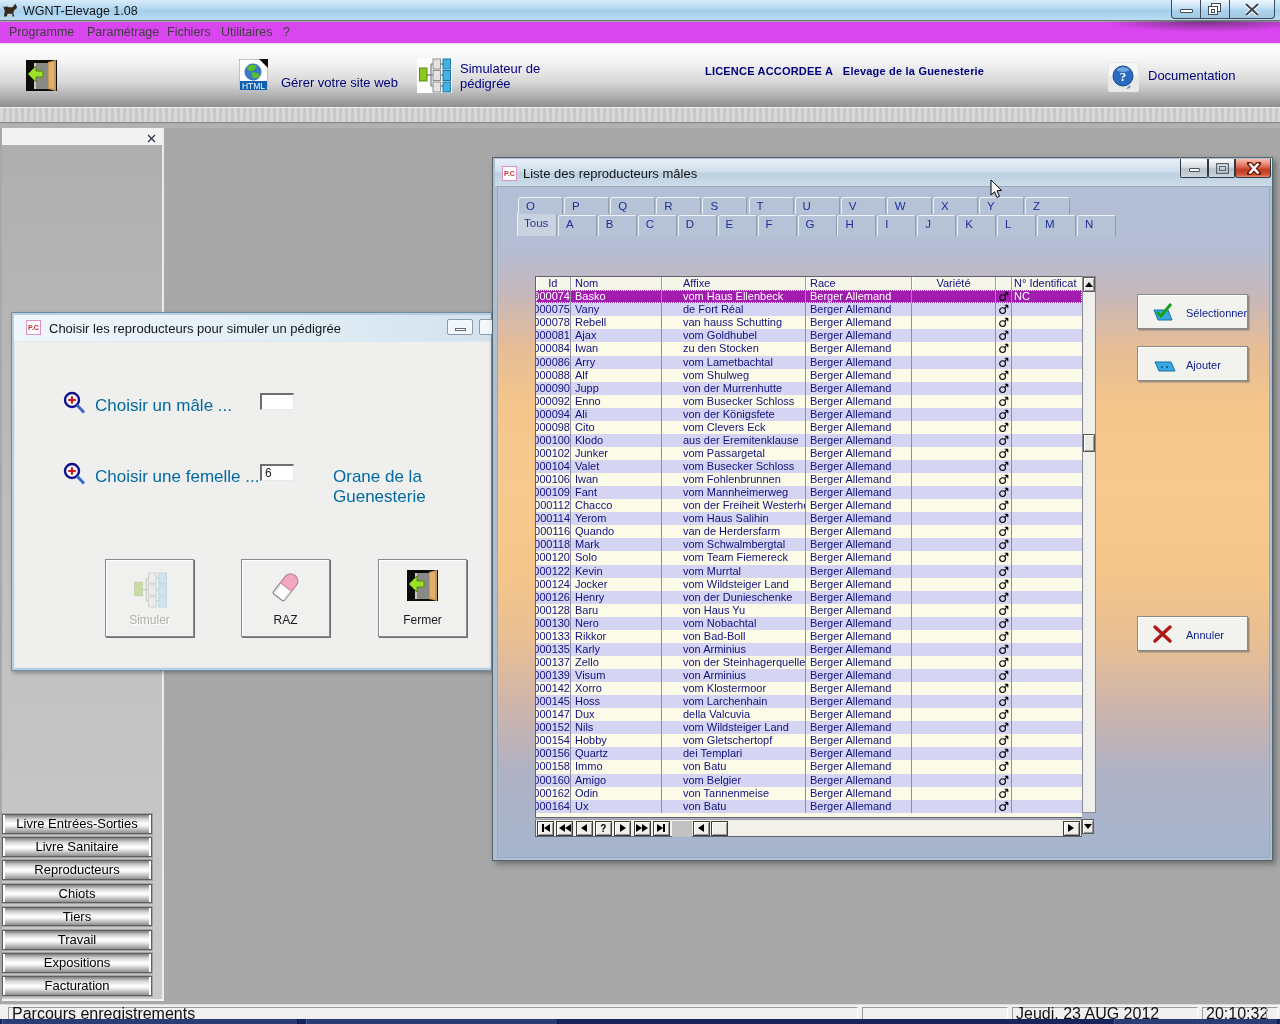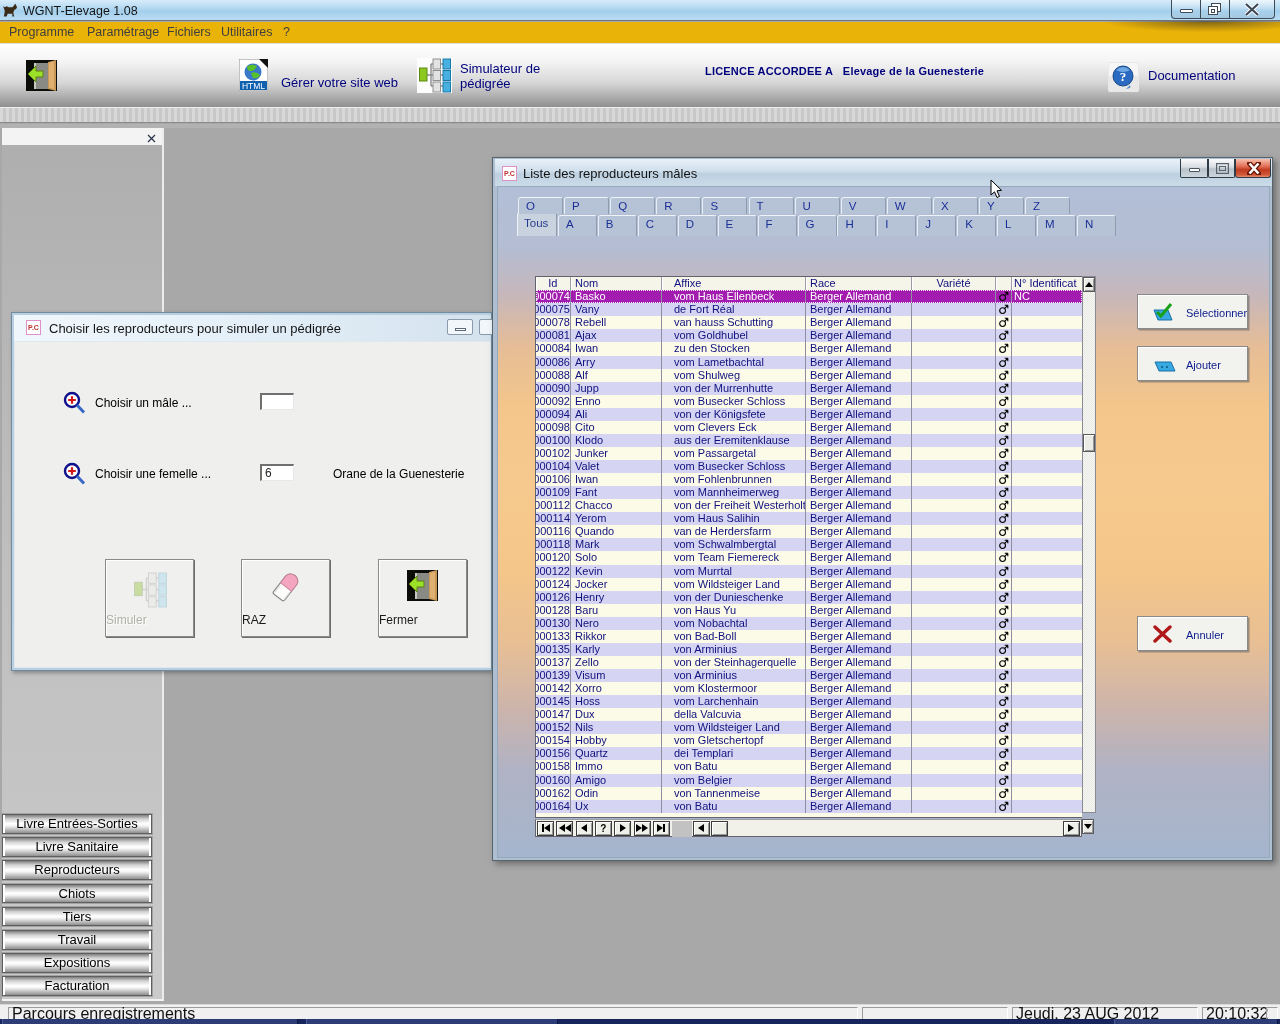--- a/index.html
+++ b/index.html
@@ -7,21 +7,21 @@
 .abs{position:absolute}
 
 #titlebar{position:absolute;left:0;top:0;width:1280px;height:21px;
  background:linear-gradient(180deg,#d7ecfa 0%,#b4d9f2 40%,#a3cfec 55%,#b9dcf3 100%);
  border-bottom:1px solid #707478}
 #titletxt{position:absolute;left:23px;top:4px;font-size:12.5px;color:#151515}
 .wbgrp{position:absolute;top:0;right:5px;height:19px;display:flex;border:1px solid #3e4a56;border-top:none;border-radius:0 0 4px 4px;background:linear-gradient(180deg,rgba(255,255,255,.55),rgba(185,215,238,.25) 60%,rgba(120,150,175,.25))}
 .wbtn{width:29px;height:18px;border-right:1px solid #3e4a56;position:relative}
 .wbtn:last-child{border-right:none;width:44px}
 
-#menubar{position:absolute;left:0;top:22px;width:1280px;height:22px;background:#eab308;border-bottom:1px solid #e0e0e0}
+#menubar{position:absolute;left:0;top:22px;width:1280px;height:22px;background:#d946ef;border-bottom:1px solid #e0e0e0}
 #menubar span{position:absolute;top:3px;font-size:12.5px;color:#3f3f3f}
 
 #toolbar{position:absolute;left:0;top:44px;width:1280px;height:63px;
  background:linear-gradient(180deg,#ffffff 0%,#f4f4f4 28%,#d6d6d6 62%,#a6a6a6 88%,#8f8f8f 100%)}
 #toolband{position:absolute;left:0;top:107px;width:1280px;height:16px;background:repeating-linear-gradient(90deg,#d8d8d8 0 3px,#c8c8c8 3px 6px);border-top:1px solid #eee;border-bottom:1px solid #8a8a8a}
 #toolband2{position:absolute;left:0;top:124px;width:1280px;height:4px;background:#b2b2b2}
 .tlbl{position:absolute;font-size:13px;color:#00007d}
 
 #lpanel{position:absolute;left:2px;top:128px;width:162px;height:873px;background:linear-gradient(180deg,#aeaeae 0%,#bfbfbf 50%,#cacaca 100%);border-right:2px solid #ececec;border-bottom:2px solid #f2f2f2}
 #lpanel .cap{position:absolute;left:0;top:0;width:100%;height:17px;background:#f3f3f3}
@@ -34,23 +34,23 @@
 .sseg{position:absolute;top:1.5px;height:14px;border:1px solid;border-color:#9c9c9c #ffffff #ffffff #9c9c9c;font-size:16px;color:#111;padding-left:3px;line-height:11px}
 #taskbar{position:absolute;left:0;top:1019px;width:1280px;height:5px;background:#17255c}
 .tseg{position:absolute;top:0;height:5px;background:#2c3c76;border-left:1px solid #4a5a9a;border-right:1px solid #0c1840}
 
 #dlg{position:absolute;left:11px;top:312px;width:481px;height:359px;
  background:#b9cfdf;border:1px solid #708ca0;box-shadow:2px 2px 4px rgba(60,60,60,.45)}
 #dlgtitle{position:absolute;left:2px;top:2px;width:477px;height:26px;
  background:linear-gradient(90deg,#f0f7fc 0%,#e2eef7 55%,#d4e2ee 100%)}
 #dlgbody{position:absolute;left:2px;top:28px;width:477px;height:327px;background:#efefee;border:1px solid #dfe8ef}
 .pcicon{position:absolute;width:15px;height:15px;background:#fff;border:1px solid #e090c8;font-size:7px;font-weight:bold;color:#c03030;text-align:center;line-height:13px;letter-spacing:0}
-.lbl{position:absolute;font-size:12px;color:#000000}
+.lbl{position:absolute;font-size:17px;color:#0369a1}
 .field{position:absolute;width:34px;height:17px;background:#fff;border-top:2px solid #6f6f6f;border-left:2px solid #6f6f6f;border-right:1px solid #e8e8e8;border-bottom:1px solid #e8e8e8;font-size:12px;color:#222;padding-left:3px;line-height:14px}
-.dbtn{position:absolute;top:217px;width:89px;height:78px;background:#f0f0ee;border:1px solid #8a8a8a;box-shadow:1px 1px 0 #6f6f6f,inset 1px 1px 0 #fff;}
+.dbtn{position:absolute;top:217px;width:89px;height:78px;background:#f0f0ee;border:1px solid #8a8a8a;box-shadow:1px 1px 0 #6f6f6f,inset 1px 1px 0 #fff;text-align:center}
 .dbtn .cap2{position:absolute;bottom:9px;width:100%;font-size:12px;color:#1a1a1a}
 
 #win{position:absolute;left:492px;top:157px;width:781px;height:704px;
  background:#aebfd1;border:1px solid #56646e;box-shadow:3px 3px 6px rgba(50,50,50,.5)}
 #wintitle{position:absolute;left:2px;top:1px;width:777px;height:27px;
  background:linear-gradient(180deg,#e9f1f8 0%,#cfdfec 45%,#bdd0e0 55%,#cbdbe8 100%)}
 #winclient{position:absolute;left:4px;top:28px;width:773px;height:672px;
  border:1px solid #96aabe;
  background:linear-gradient(180deg,#b2bfd7 0%,#b4bdd3 9%,#c6b7bb 16%,#e6bd96 24%,#f4c68b 33%,#f6c98e 45%,#f5c689 57%,#e8bf94 68%,#ccb4ac 78%,#b0b2c4 87%,#a5b5cd 100%)}
 .wb2{position:absolute;top:1px;height:19px;border:1px solid #2e3a46;border-top:none}
@@ -68,21 +68,21 @@
 #grid{position:absolute;left:36.5px;top:89px;width:547px;height:541.5px;background:#fbfbe8;border:1px solid #62626e;border-right:none}
 .gh{display:flex;height:13.2px;background:#f5f5ea;font-size:11px;color:#10107e;line-height:13px}
 .gh span{border-right:1px solid #9c9ca8;box-shadow:inset 1px 0 0 #fff;overflow:hidden;white-space:nowrap}
 .gr{display:flex;height:13.07px;font-size:11px;color:#10107e;line-height:12.5px;overflow:hidden}
 .gr span{border-right:1px solid #8e8ea2;overflow:hidden;white-space:nowrap;height:100%}
 .odd{background:#fbfbe8}
 .even{background:#d5d5f3}
 .sel{background:#a21caf;color:#fff;outline:1px dotted #fff;outline-offset:-1px}
 .c1{width:35.5px;text-align:right;direction:rtl}
 .c2{width:91px;padding-left:4px}
-.c3{width:144px;padding-left:12px}
+.c3{width:144px;padding-left:21px}
 .c4{width:106px;padding-left:4px}
 .c5{width:84px}
 .c6{width:16px;text-align:center}
 .c7{width:66px;padding-left:2px;border-right:none!important}
 .ms{display:inline-block;vertical-align:-1px}
 
 #gnav{position:absolute;left:36.5px;top:631.5px;width:547px;height:18px;background:#f1f1ea;border:1px solid #62626e;border-top:1px solid #9a9aa4}
 .nb{position:absolute;top:1px;width:17px;height:15px;background:#efefe9;border:1px solid #3c3c3c;box-shadow:inset 1px 1px 0 #fff,inset -1px -1px 0 #9a9a9a;display:flex;align-items:center;justify-content:center;font-size:10px;font-weight:bold;color:#000}
 .tri-l{width:0;height:0;border-top:4px solid transparent;border-bottom:4px solid transparent;border-right:6px solid #000}
 .tri-r{width:0;height:0;border-top:4px solid transparent;border-bottom:4px solid transparent;border-left:6px solid #000}

